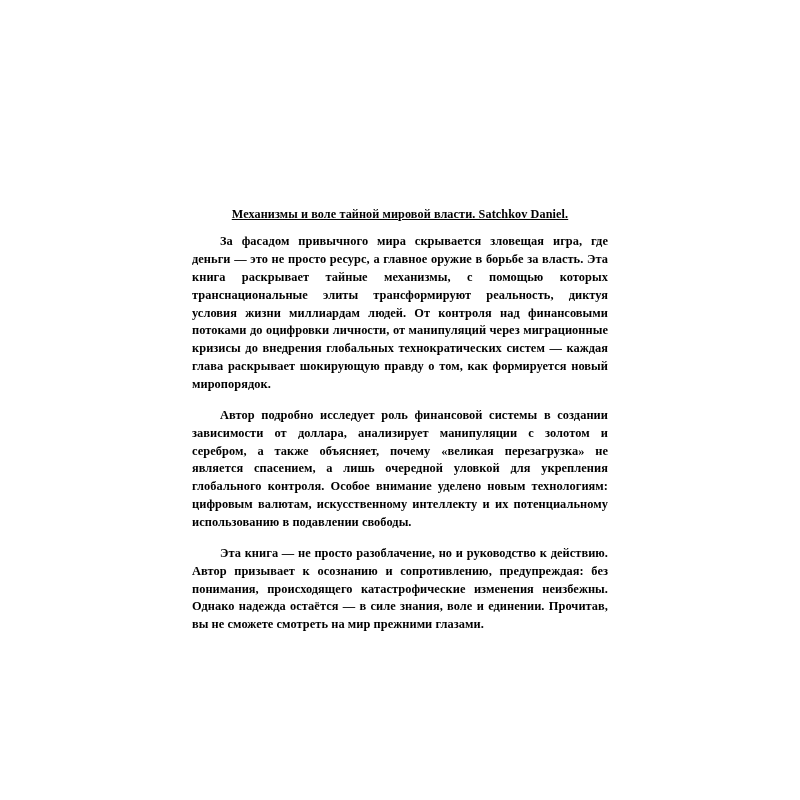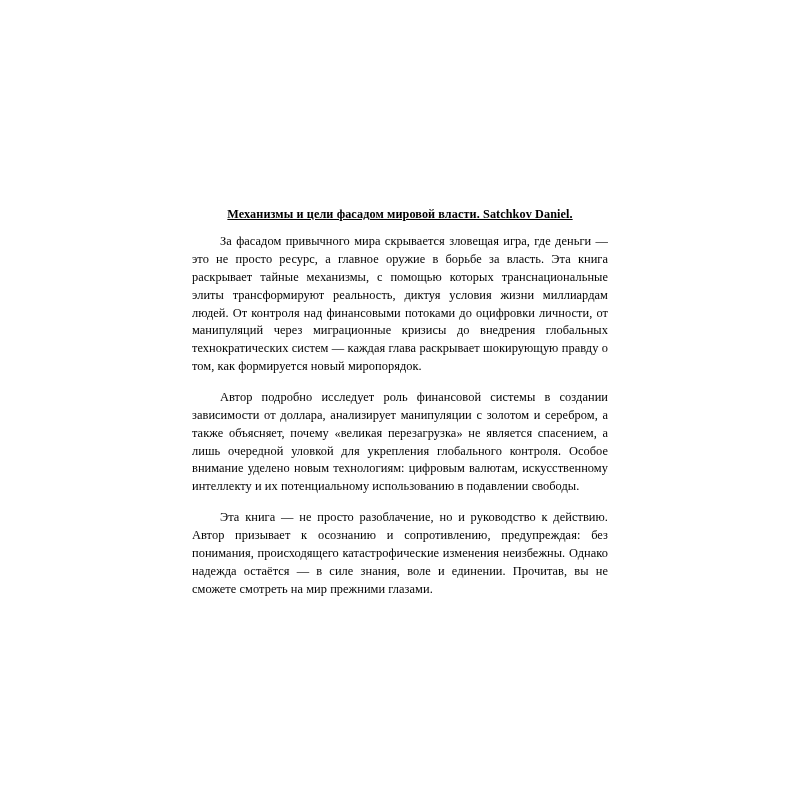--- a/index.html
+++ b/index.html
@@ -30,37 +30,37 @@
     font-weight: bold;
     font-size: 12.2px;
     line-height: 1.32;
     text-align: center;
     text-decoration: underline;
     letter-spacing: 0.1px;
     margin: 0 0 11px 0;
     padding: 0 4px;
   }
   .doc-para {
-    font-weight: normal;
+    font-weight: bold;
     font-size: 12.4px;
     line-height: 1.44;
     text-align: justify;
     text-indent: 28px;
     margin: 0 0 13px 0;
     letter-spacing: 0.05px;
     -webkit-hyphens: none;
     hyphens: none;
   }
   .doc-para:last-child {
     margin-bottom: 17px;
   }
 </style>
 </head>
 <body>
 
 <div class="page">
   <div class="doc-body">
-    <h1 class="doc-title">Механизмы и цели фасадом мировой власти. Satchkov Daniel.</h1>
+    <h1 class="doc-title">Механизмы и воле тайной мировой власти. Satchkov Daniel.</h1>
     <p class="doc-para">За фасадом привычного мира скрывается зловещая игра, где деньги — это не просто ресурс, а главное оружие в борьбе за власть. Эта книга раскрывает тайные механизмы, с помощью которых транснациональные элиты трансформируют реальность, диктуя условия жизни миллиардам людей. От контроля над финансовыми потоками до оцифровки личности, от манипуляций через миграционные кризисы до внедрения глобальных технократических систем — каждая глава раскрывает шокирующую правду о том, как формируется новый миропорядок.</p>
     <p class="doc-para">Автор подробно исследует роль финансовой системы в создании зависимости от доллара, анализирует манипуляции с золотом и серебром, а также объясняет, почему «великая перезагрузка» не является спасением, а лишь очередной уловкой для укрепления глобального контроля. Особое внимание уделено новым технологиям: цифровым валютам, искусственному интеллекту и их потенциальному использованию в подавлении свободы.</p>
     <p class="doc-para">Эта книга — не просто разоблачение, но и руководство к действию. Автор призывает к осознанию и сопротивлению, предупреждая: без понимания, происходящего катастрофические изменения неизбежны. Однако надежда остаётся — в силе знания, воле и единении. Прочитав, вы не сможете смотреть на мир прежними глазами.</p>
   </div>
 </div>
 
 </body></html>

